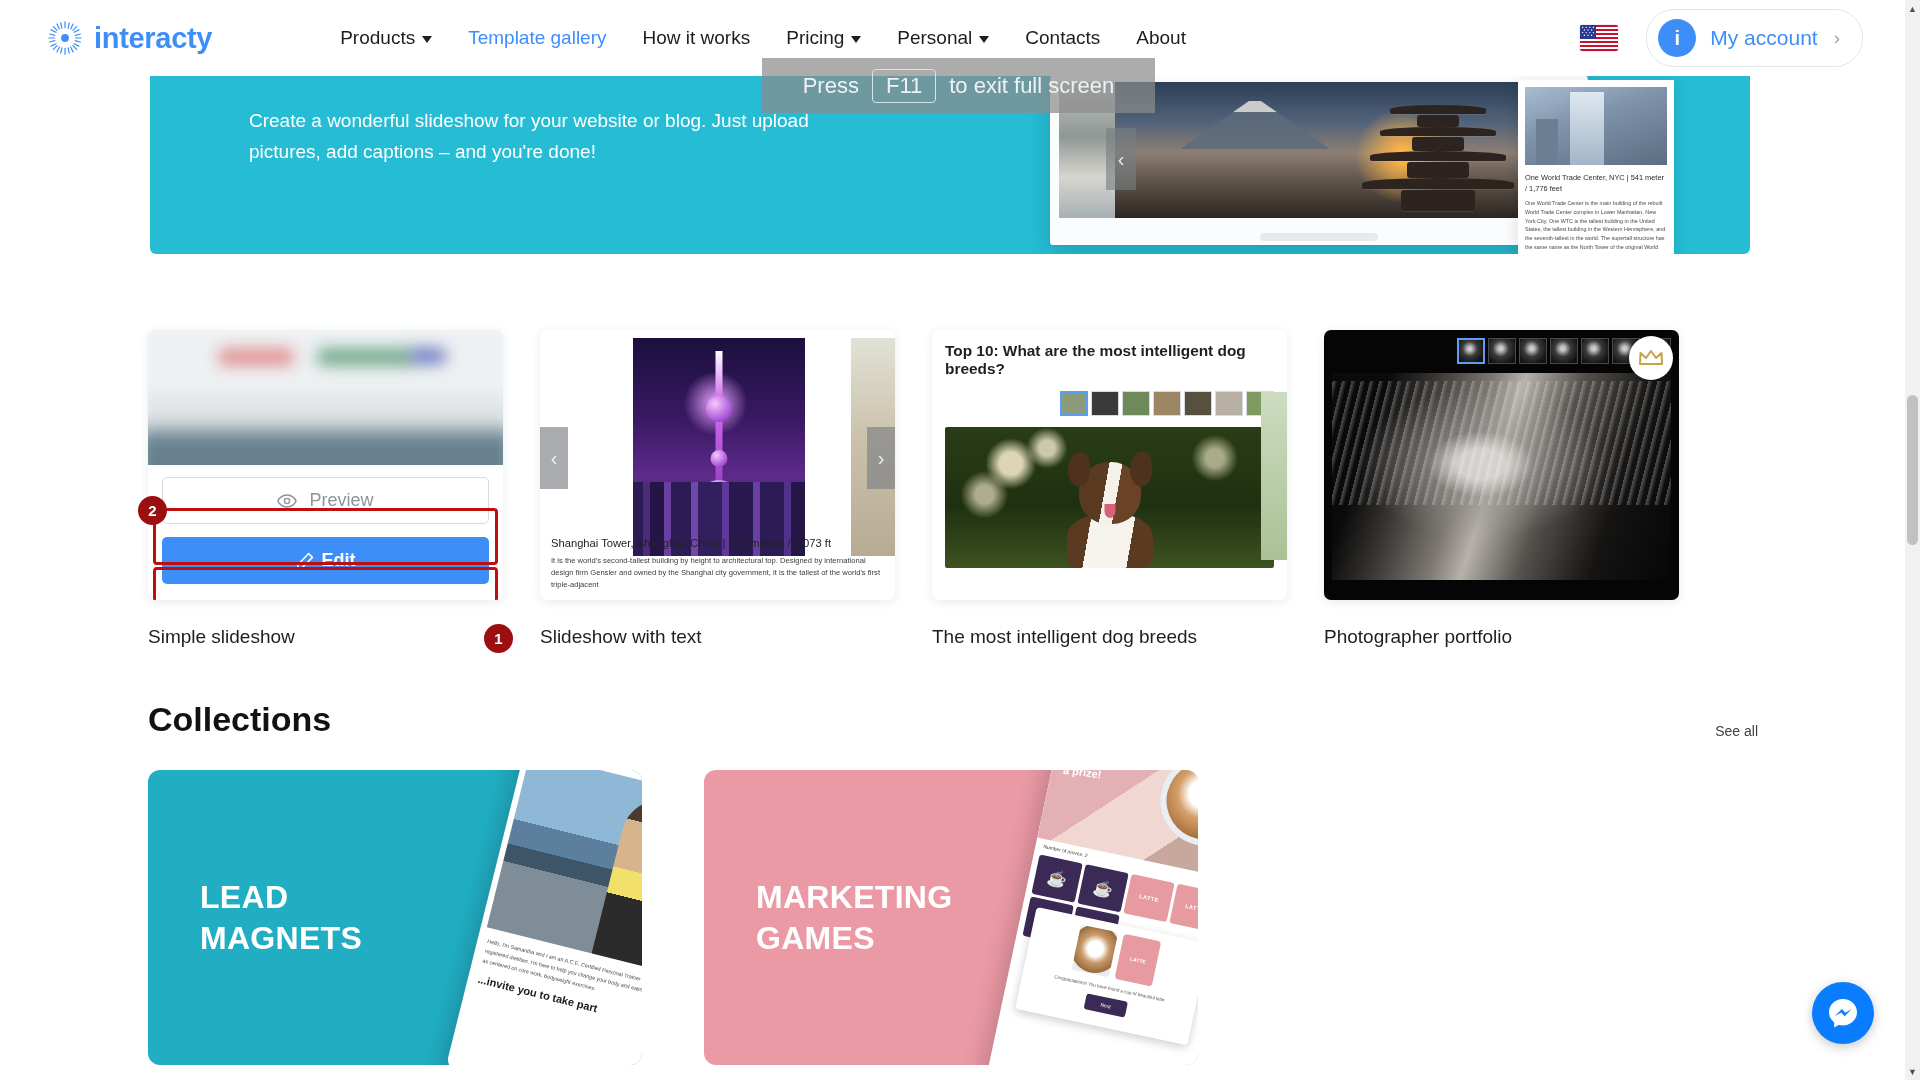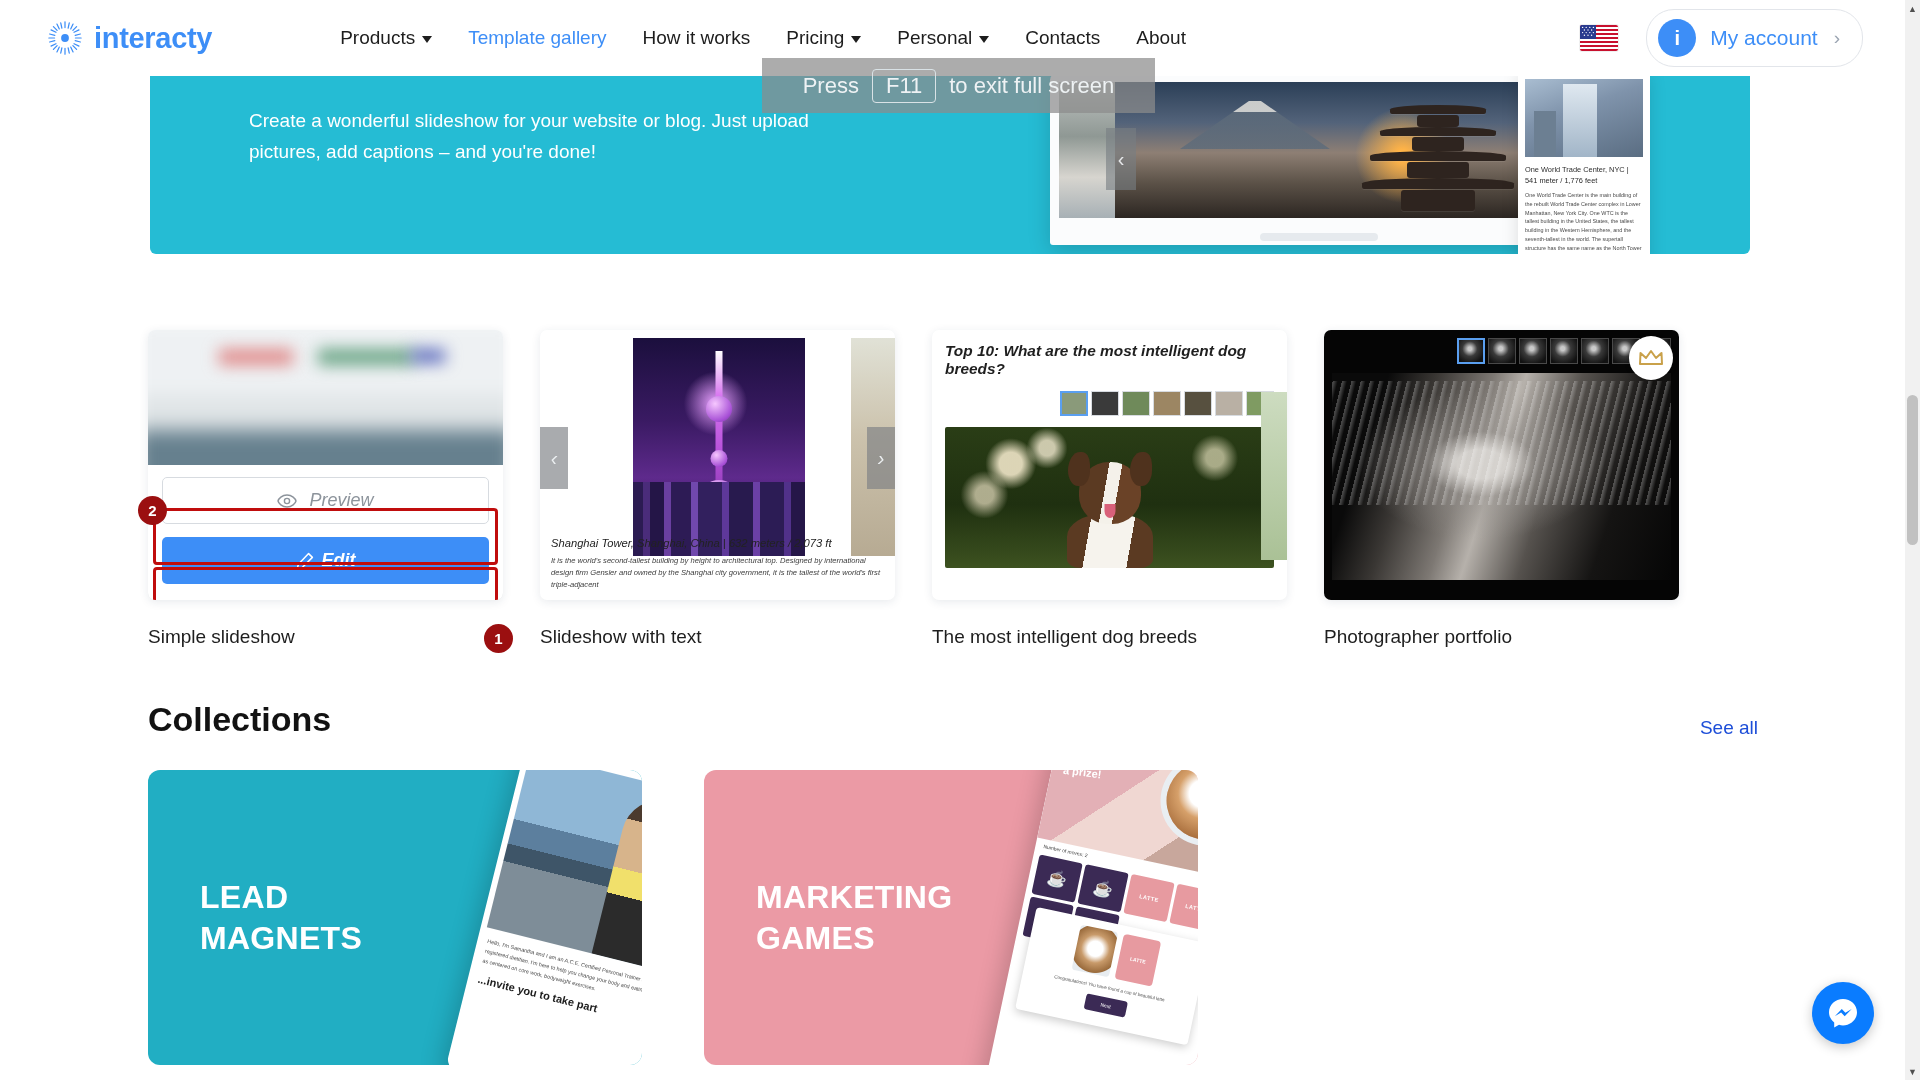--- a/index.html
+++ b/index.html
@@ -133,22 +133,22 @@
   .mon-arrow {
     position: absolute; top: 50%; transform: translateY(-50%);
     width: 30px; height: 62px; background: rgba(120,126,130,.62);
     color: #e8eaec; font-size: 20px;
     display: flex; align-items: center; justify-content: center;
   }
   .mon-arrow.l { left: 56px; }
   .mon-arrow.r { right: 0px; }
 
   .sidecard {
-    position: absolute; left: 468px; top: 8px;
-    width: 132px; height: 192px;
+    position: absolute; left: 468px; top: 16px;
+    width: 156px; height: 192px;
     background: #ffffff; box-shadow: 0 4px 16px rgba(0,0,0,.13);
     padding: 7px; overflow: hidden;
   }
   .sidecard-img {
     width: 100%; height: 78px;
     background: linear-gradient(160deg,#a9bdd1,#7f93ab 40%,#5a6d82);
     position: relative; overflow: hidden;
   }
   .sidecard-img::before {
     content:""; position:absolute; left:32%; top:6%;
@@ -184,21 +184,20 @@
   
   .tpl-row {
     position: absolute; left: 148px; top: 330px;
     width: 1610px; display: flex; gap: 37px;
   }
   .tpl-card { width: 355px; position: relative; }
   .tpl-thumb {
     width: 355px; height: 270px; border-radius: 7px;
     background: #fff; overflow: hidden; position: relative;
     box-shadow: 0 2px 10px rgba(30,50,80,.10);
-    font-style: italic;
   }
   .tpl-title {
     margin-top: 26px; font-size: 19px; color: #1e1e1e;
   }
 
   
   .blurred {
     position: absolute; inset: 0;
     background:
       linear-gradient(#eef1f3 0 26%, #dfe4e6 26% 38%, #66808e 38% 72%, #98a6a9 72% 88%, #cfd6d8 88% 100%);
@@ -355,21 +354,21 @@
     background:#fff; display:flex; align-items:center; justify-content:center;
     box-shadow: 0 1px 5px rgba(0,0,0,.22); z-index: 5;
   }
 
   
   .collections-head {
     position: absolute; left: 148px; top: 700px; width: 1610px;
     display: flex; align-items: flex-end; justify-content: space-between;
   }
   .collections-title { font-size: 34px; font-weight: 700; color: #121212; }
-  .see-all { font-size: 19px; color: #1d4ed8; cursor:pointer; }
+  .see-all { font-size: 14px; color: #404040; cursor:pointer; }
 
   .coll-row {
     position: absolute; left: 148px; top: 770px;
     display: flex; gap: 62px;
   }
   .coll-card {
     width: 494px; height: 295px; border-radius: 12px;
     position: relative; overflow: hidden;
     display:flex; align-items:center;
   }

